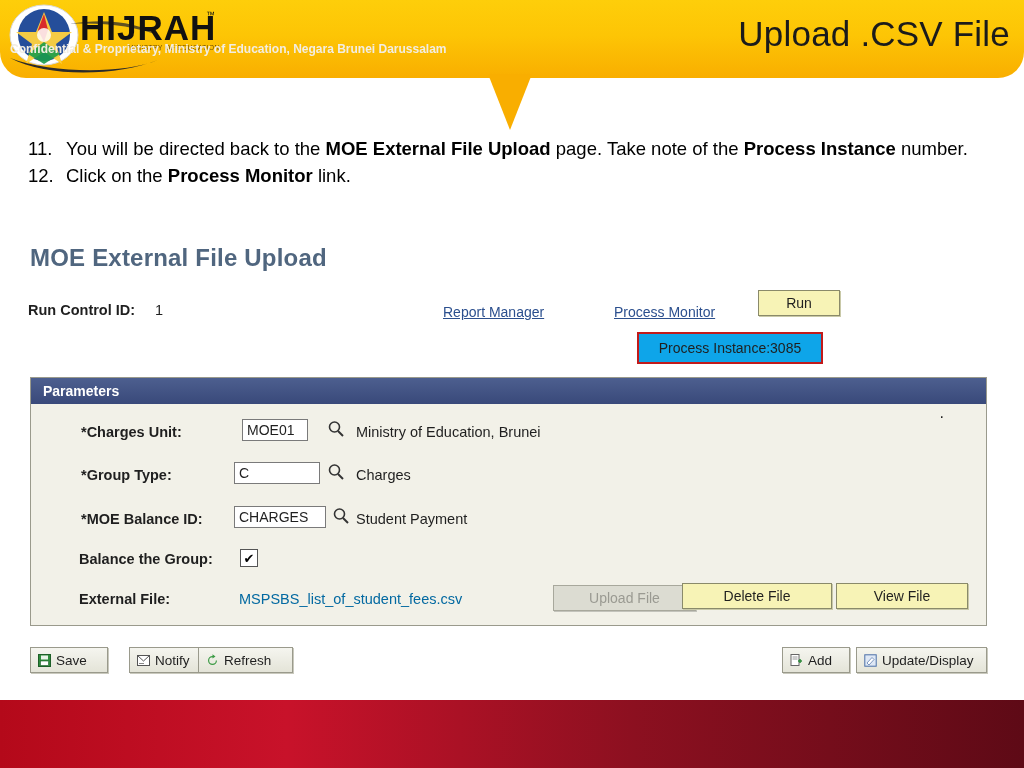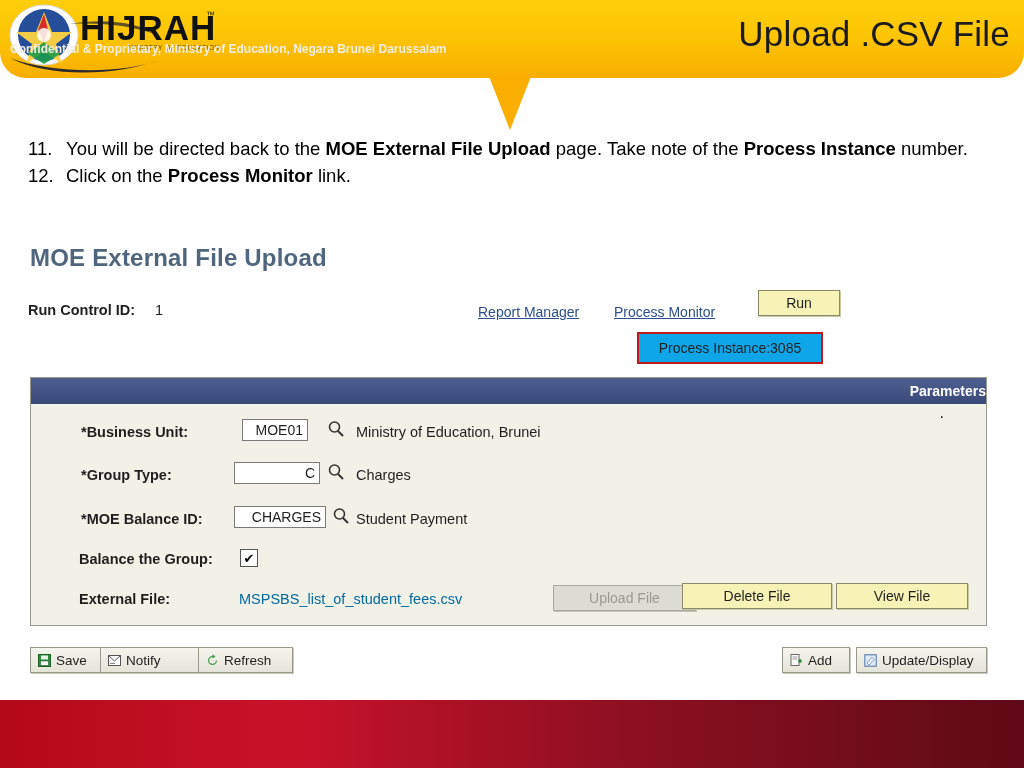--- a/index.html
+++ b/index.html
@@ -133,21 +133,21 @@
     font-size: 14.5px;
     color: #1f1f1f;
   }
   .link {
     position: absolute;
     top: 72px;
     font-size: 14px;
     color: #2b4f8e;
     text-decoration: underline;
   }
-  .link-report { left: 478px; }
+  .link-report { left: 443px; }
   .link-monitor { left: 614px; }
 
   .run-btn {
     position: absolute;
     left: 758px;
     top: 58px;
     width: 80px;
     height: 24px;
     background: #f7f3b6;
     border: 1px solid #8a8a6a;
@@ -176,21 +176,20 @@
 
   
   .params-panel {
     position: absolute;
     left: 30px;
     top: 145px;
     width: 955px;
     height: 247px;
     background: #f2f1e8;
     border: 1px solid #9a9a8c;
-    text-align: right;
   }
   .params-head {
     position: absolute;
     left: 0; top: 0;
     width: 955px;
     height: 26px;
     background: linear-gradient(180deg, #4d5f8f 0%, #39497a 100%);
     color: #ffffff;
     font-size: 14px;
     font-weight: bold;
@@ -359,21 +358,21 @@
   <div class="link link-monitor">Process Monitor</div>
 
   <div class="run-btn">Run</div>
 
   <div class="proc-instance">Process Instance:3085</div>
 
   <div class="params-panel">
     <div class="params-head">Parameters</div>
     <div class="params-dot">.</div>
 
-    <div class="row-label" style="left:50px; top:46px;">*Business Unit:</div>
+    <div class="row-label" style="left:50px; top:46px;">*Charges Unit:</div>
     <div class="field-box" style="left:203px; top:41px; width:66px;margin-left:8px;">MOE01</div>
     <span class="lookup" style="left:296px; top:42px;">
       <svg width="18" height="18" viewBox="0 0 18 18">
           <circle cx="7.5" cy="7" r="5" fill="none" stroke="#333" stroke-width="1.6"></circle>
           <line x1="11" y1="11" x2="16" y2="16" stroke="#333" stroke-width="2"></line>
         </svg>
     </span>
     <div class="row-desc" style="left:325px; top:46px;">Ministry of Education, Brunei</div>
 
     <div class="row-label" style="left:50px; top:89px;">*Group Type:</div>
@@ -412,21 +411,21 @@
     <span class="gly">
       <svg width="13" height="13" viewBox="0 0 13 13">
           <rect x="0.5" y="0.5" width="12" height="12" fill="#2f8b3c" stroke="#1d5f28"></rect>
           <rect x="3" y="1.5" width="7" height="4" fill="#e8f3e8"></rect>
           <rect x="2.5" y="7" width="8" height="4.5" fill="#ffffff" stroke="#1d5f28" stroke-width="0.6"></rect>
         </svg>
     </span>
     <span>Save</span>
   </div>
 
-  <div class="tbtn" style="left:100px; top:415px; width:102px;">
+  <div class="tbtn" style="left:129px; top:415px; width:102px;">
     <span class="gly">
       <svg width="13" height="13" viewBox="0 0 13 13">
           <rect x="0.5" y="1.5" width="12" height="10" fill="#ffffff" stroke="#555"></rect>
           <path d="M0.5 1.5 L6.5 7 L12.5 1.5" fill="none" stroke="#555"></path>
           <line x1="2" y1="9.5" x2="7" y2="9.5" stroke="#888"></line>
         </svg>
     </span>
     <span>Notify</span>
   </div>
 

